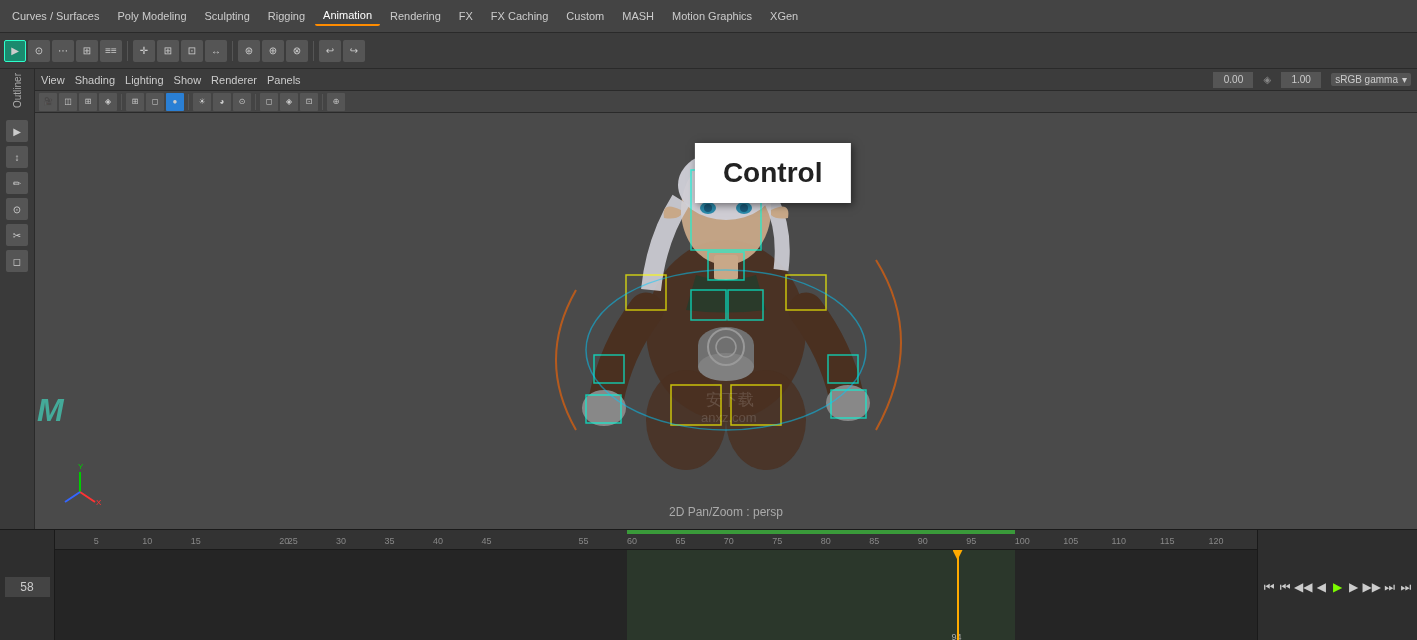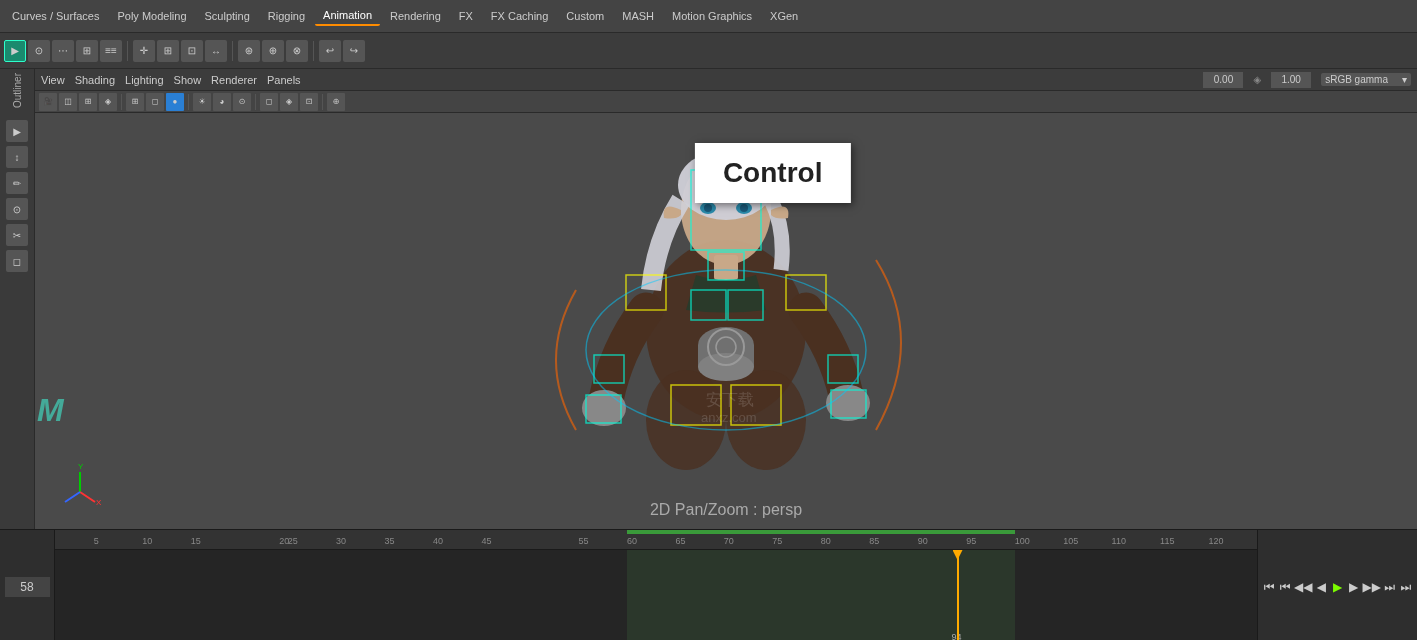--- a/index.html
+++ b/index.html
@@ -176,21 +176,21 @@
       z-index: 100;
       box-shadow: 2px 2px 8px rgba(0,0,0,0.5);
     }
 
     
     .viewport-overlay {
       position: absolute;
       bottom: 10px;
       left: 50%;
       transform: translateX(-50%);
-      font-size: 16px;
+      font-size: 12px;
       color: #aaa;
     }
 
     
     .axis-gizmo {
       position: absolute;
       bottom: 20px;
       left: 20px;
       font-size: 10px;
       color: #aaa;
@@ -261,21 +261,21 @@
       top: 0;
       font-size: 9px;
       color: #888;
       user-select: none;
     }
 
     
     .srgb-dropdown {
       display: flex;
       align-items: center;
-      gap: 14px;
+      gap: 4px;
       background: #555;
       padding: 1px 4px;
       border-radius: 2px;
       cursor: pointer;
       font-size: 10px;
       color: #ccc;
     }
 
     
     .num-field {

